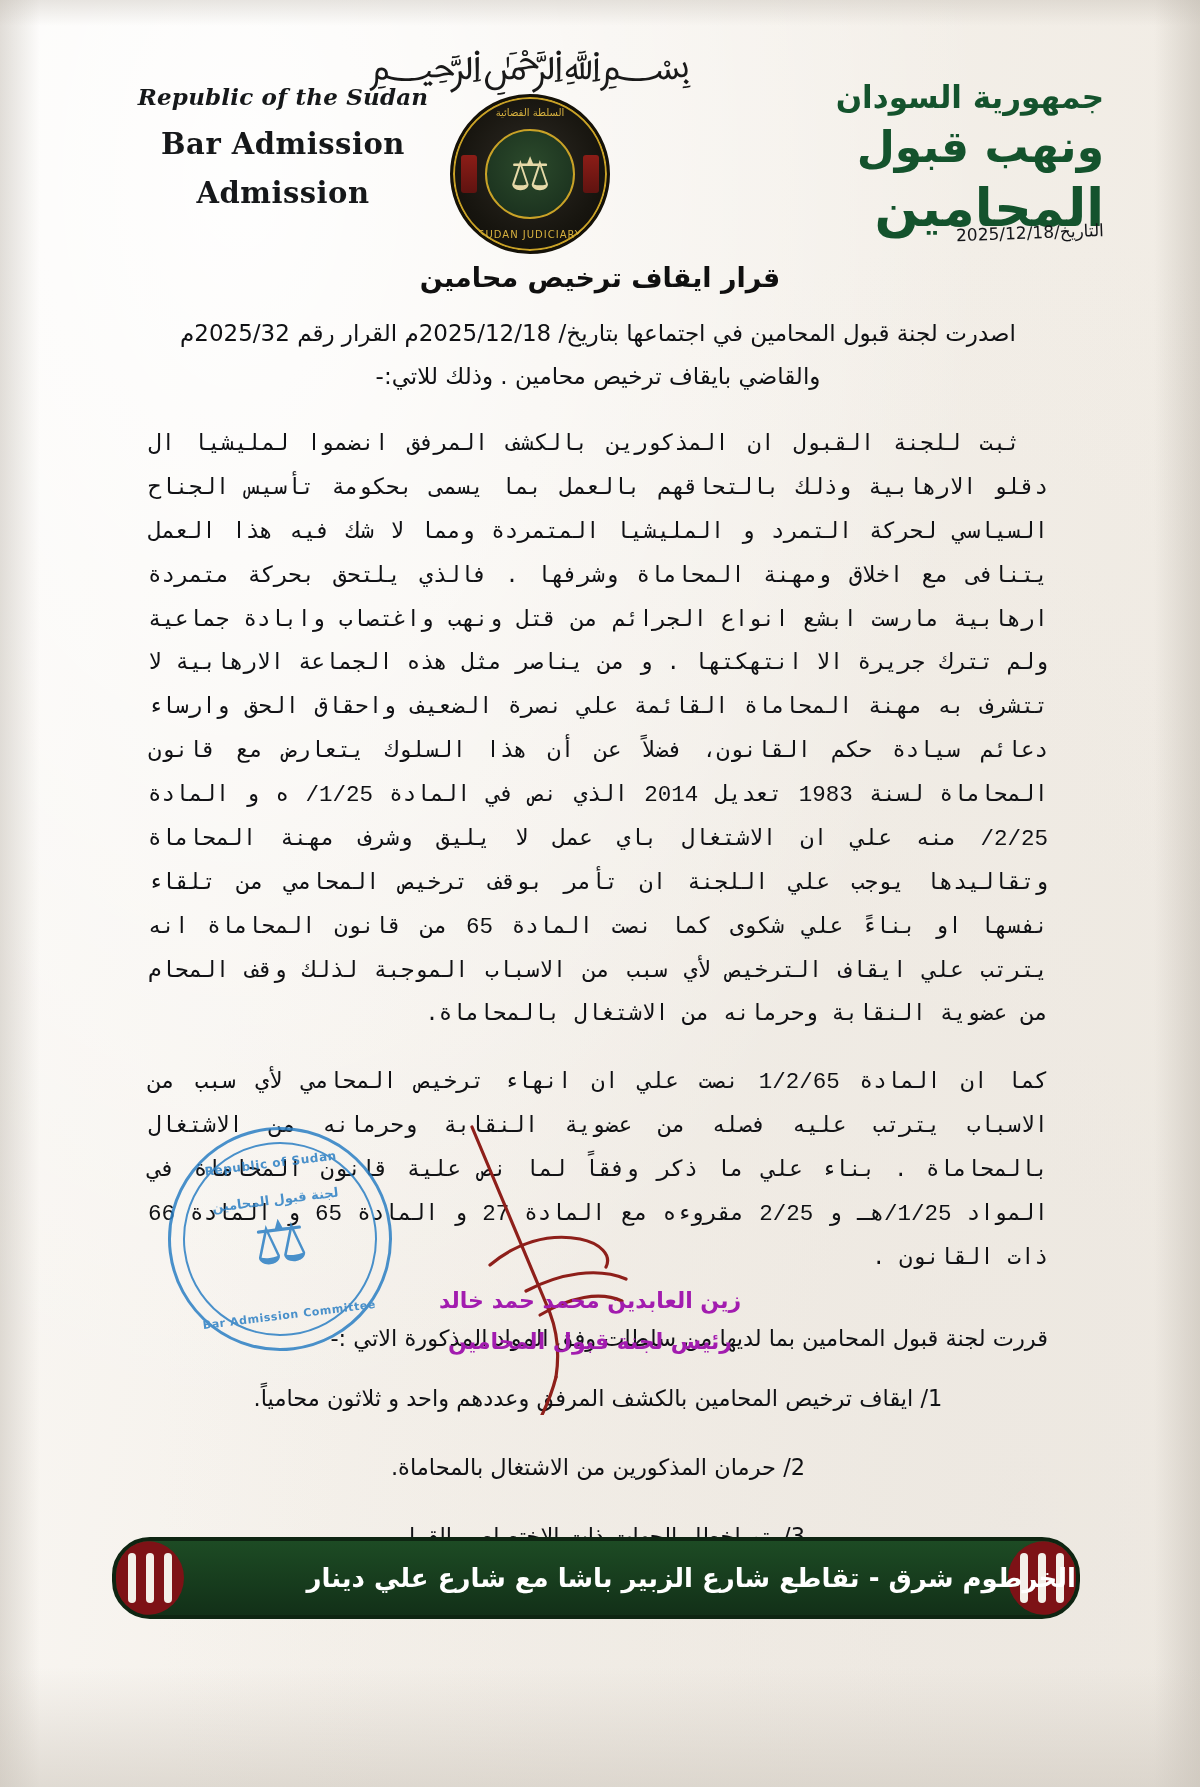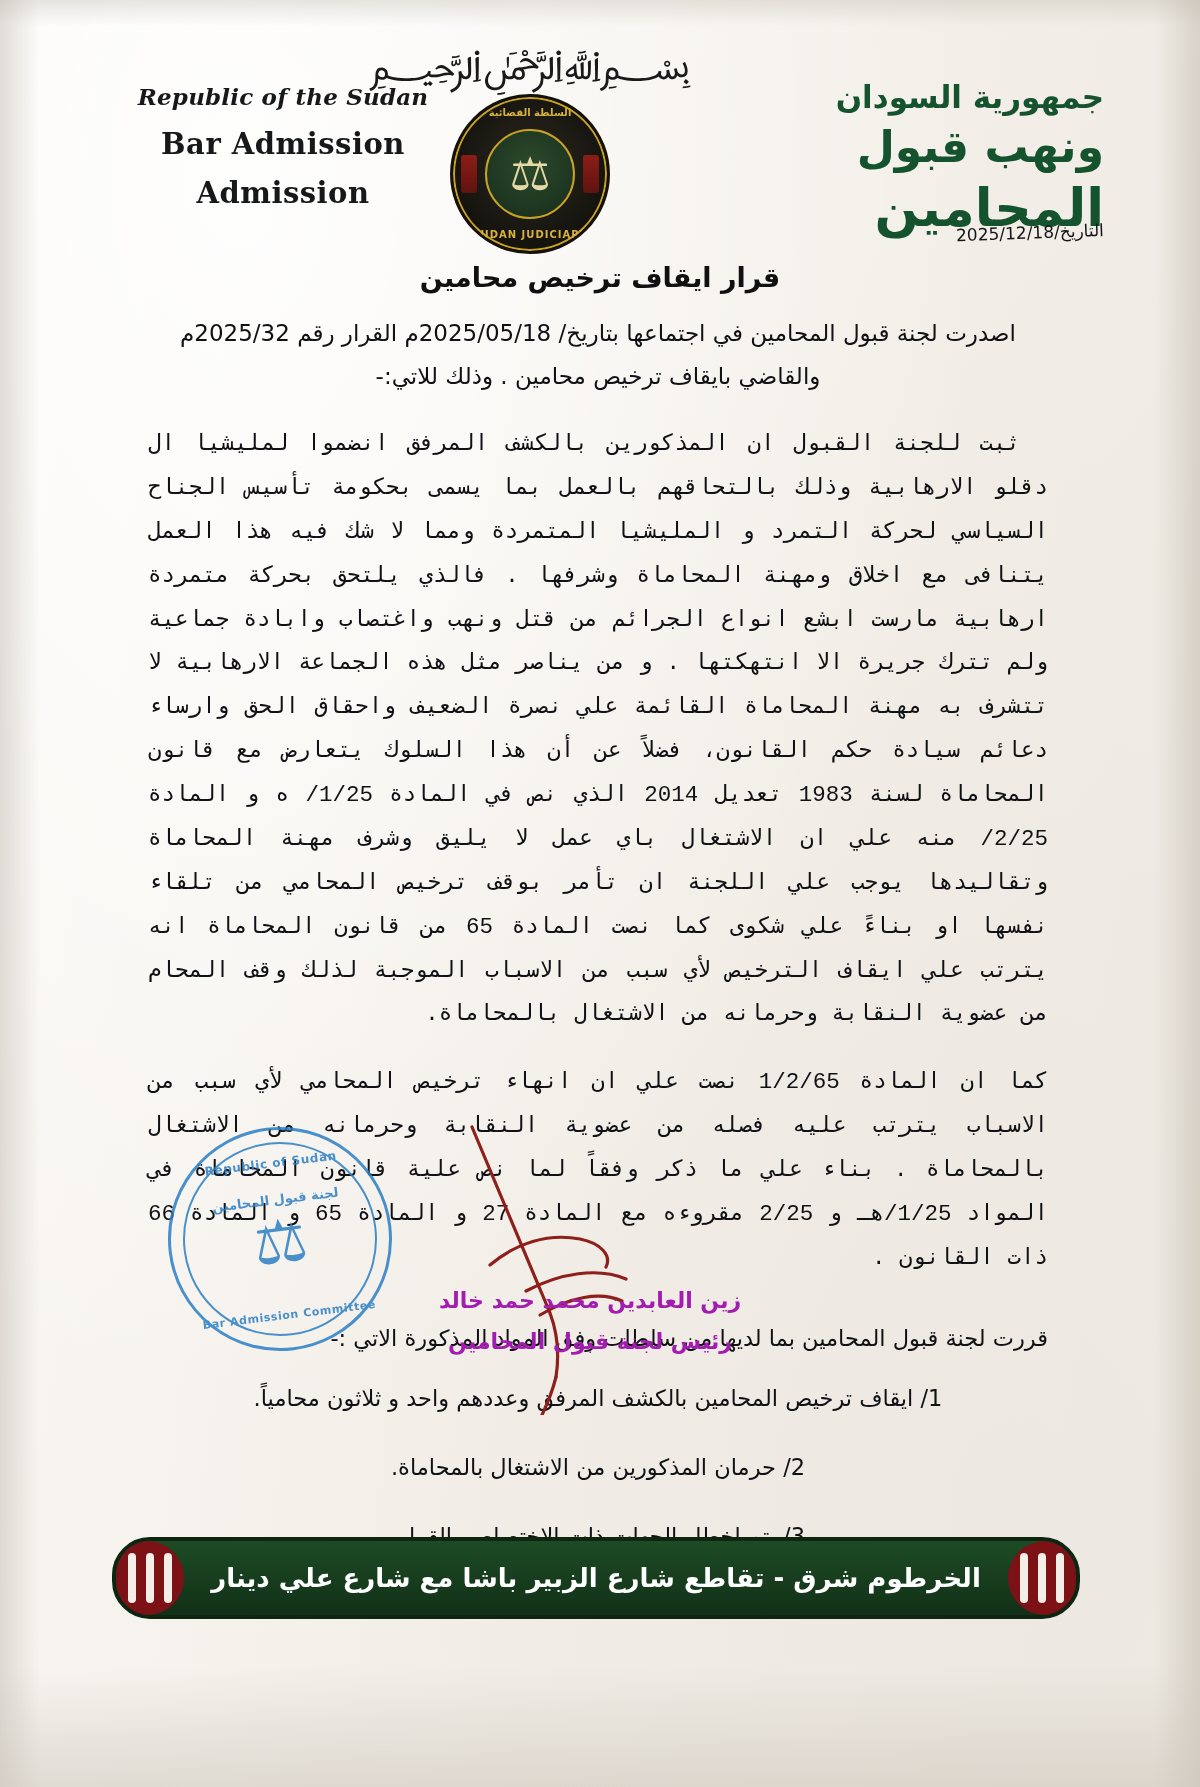--- a/index.html
+++ b/index.html
@@ -113,21 +113,21 @@
     box-shadow: 0 0 0 2px #c9a227 inset;
     overflow: hidden;
   }
   .seal-logo .ring-text-top,
   .seal-logo .ring-text-bottom {
     position: absolute;
     left: 0; right: 0;
     text-align: center;
     color: #d8b23f;
     font-size: 10px;
-    font-weight: bold;
+    font-weight: normal;
     letter-spacing: 1px;
   }
   .seal-logo .ring-text-top { top: 10px; }
   .seal-logo .ring-text-bottom { bottom: 11px; }
   .seal-logo .inner-disc {
     position: absolute;
     left: 50%;
     top: 50%;
     transform: translate(-50%, -50%);
     width: 86px;
@@ -334,21 +334,21 @@
     position: absolute;
     left: 112px;
     right: 120px;
     bottom: 168px;
     height: 74px;
     border-radius: 38px;
     background: linear-gradient(#1d4b24, #123018);
     border: 4px solid #0e2512;
     display: flex;
     align-items: center;
-    justify-content: center;
+    justify-content: flex-start;
     overflow: hidden;
   }
   .footer .cap {
     position: absolute;
     top: 0; bottom: 0;
     width: 86px;
     background: #7d1216;
     border-radius: 38px;
   }
   .footer .cap.left { left: -18px; }
@@ -418,21 +418,21 @@
       <span class="ar3">المحامين</span>
     </div>
 
     <div class="header-date">التاريخ/2025/12/18</div>
   </div>
 
   <div class="doc-title">قرار ايقاف ترخيص محامين</div>
 
   <div class="content">
     <div class="intro">
-      <span>اصدرت لجنة قبول المحامين في اجتماعها بتاريخ/ 2025/05/18م القرار رقم 2025/32م</span>
+      <span>اصدرت لجنة قبول المحامين في اجتماعها بتاريخ/ 2025/12/18م القرار رقم 2025/32م</span>
       <span>والقاضي بايقاف ترخيص محامين . وذلك للاتي:-</span>
     </div>
 
     <p class="para indent">ثبت للجنة القبول ان المذكورين بالكشف المرفق انضموا لمليشيا ال دقلو الارهابية وذلك بالتحاقهم بالعمل بما يسمى بحكومة تأسيس الجناح السياسي لحركة التمرد و المليشيا المتمردة ومما لا شك فيه هذا العمل يتنافى مع اخلاق ومهنة المحاماة وشرفها . فالذي يلتحق بحركة متمردة ارهابية مارست ابشع انواع الجرائم من قتل ونهب واغتصاب وابادة جماعية ولم تترك جريرة الا انتهكتها . و من يناصر مثل هذه الجماعة الارهابية لا تتشرف به مهنة المحاماة القائمة علي نصرة الضعيف واحقاق الحق وارساء دعائم سيادة حكم القانون، فضلاً عن أن هذا السلوك يتعارض مع قانون المحاماة لسنة 1983 تعديل 2014 الذي نص في المادة 1/25/ ه و المادة 2/25/ منه علي ان الاشتغال باي عمل لا يليق وشرف مهنة المحاماة وتقاليدها يوجب علي اللجنة ان تأمر بوقف ترخيص المحامي من تلقاء نفسها او بناءً علي شكوى كما نصت المادة 65 من قانون المحاماة انه يترتب علي ايقاف الترخيص لأي سبب من الاسباب الموجبة لذلك وقف المحام من عضوية النقابة وحرمانه من الاشتغال بالمحاماة.</p>
     <p class="para">كما ان المادة 1/2/65 نصت علي ان انهاء ترخيص المحامي لأي سبب من الاسباب يترتب عليه فصله من عضوية النقابة وحرمانه من الاشتغال بالمحاماة . بناء علي ما ذكر وفقاً لما نص علية قانون المحاماة في المواد 1/25/هـ و 2/25 مقروءه مع المادة 27 و المادة 65 و المادة 66 ذات القانون .</p>
 
     <div class="decision-lead">قررت لجنة قبول المحامين بما لديها من سلطات وفق المواد المذكورة الاتي :-</div>
 
     <ul class="numbered">
       <li>1/ ايقاف ترخيص المحامين بالكشف المرفق وعددهم واحد و ثلاثون محامياً.</li>

